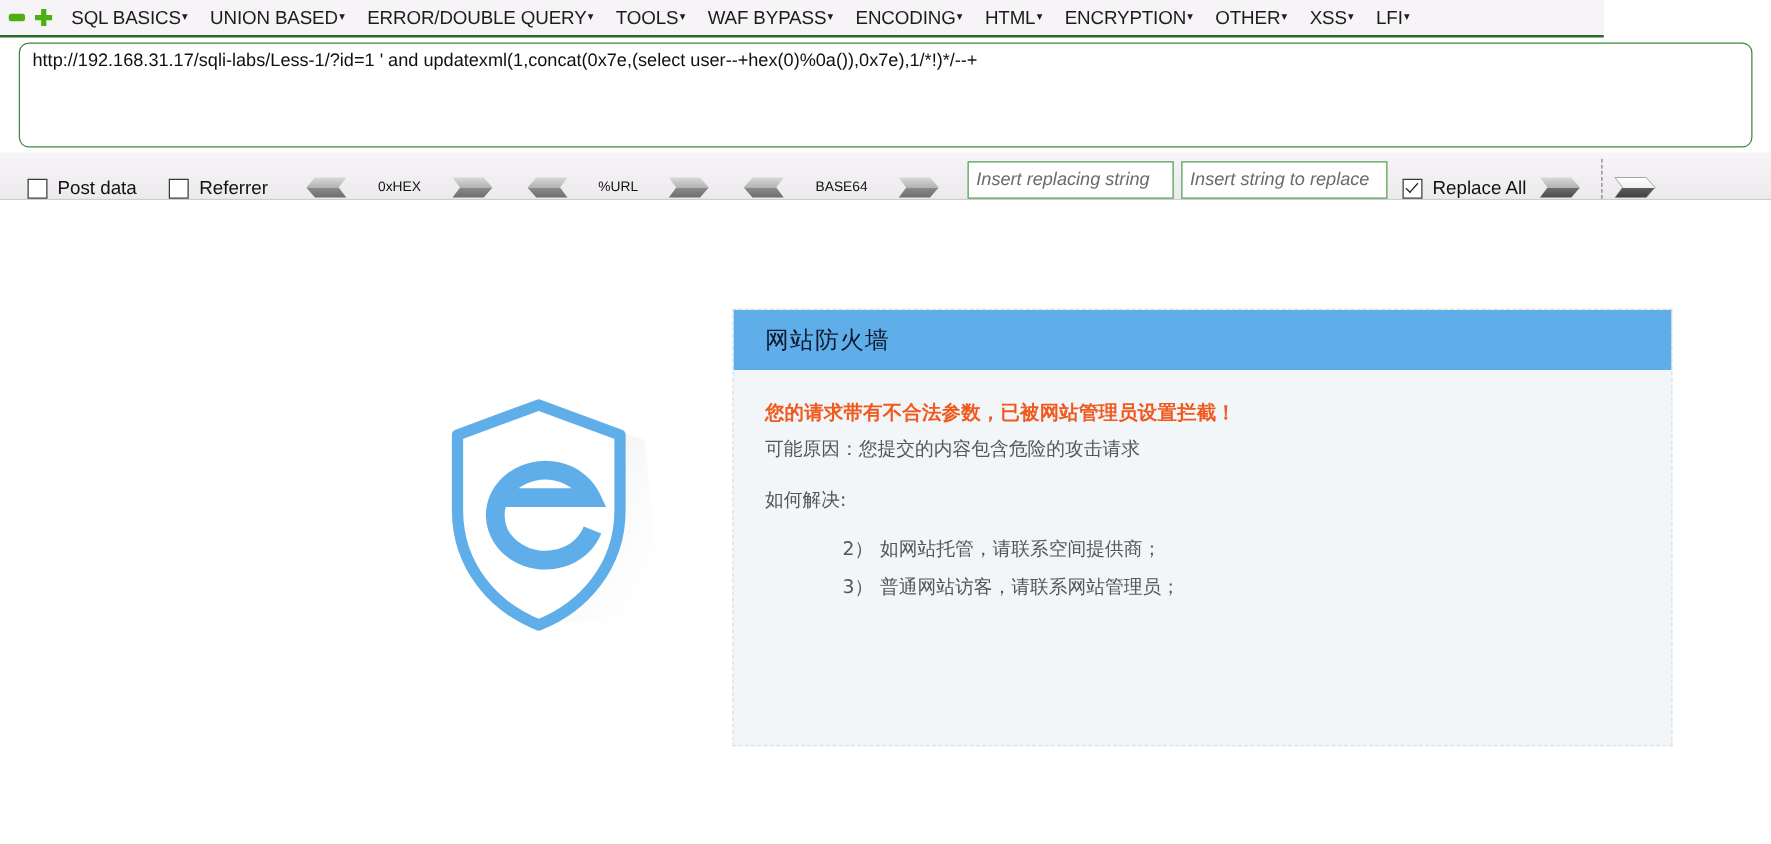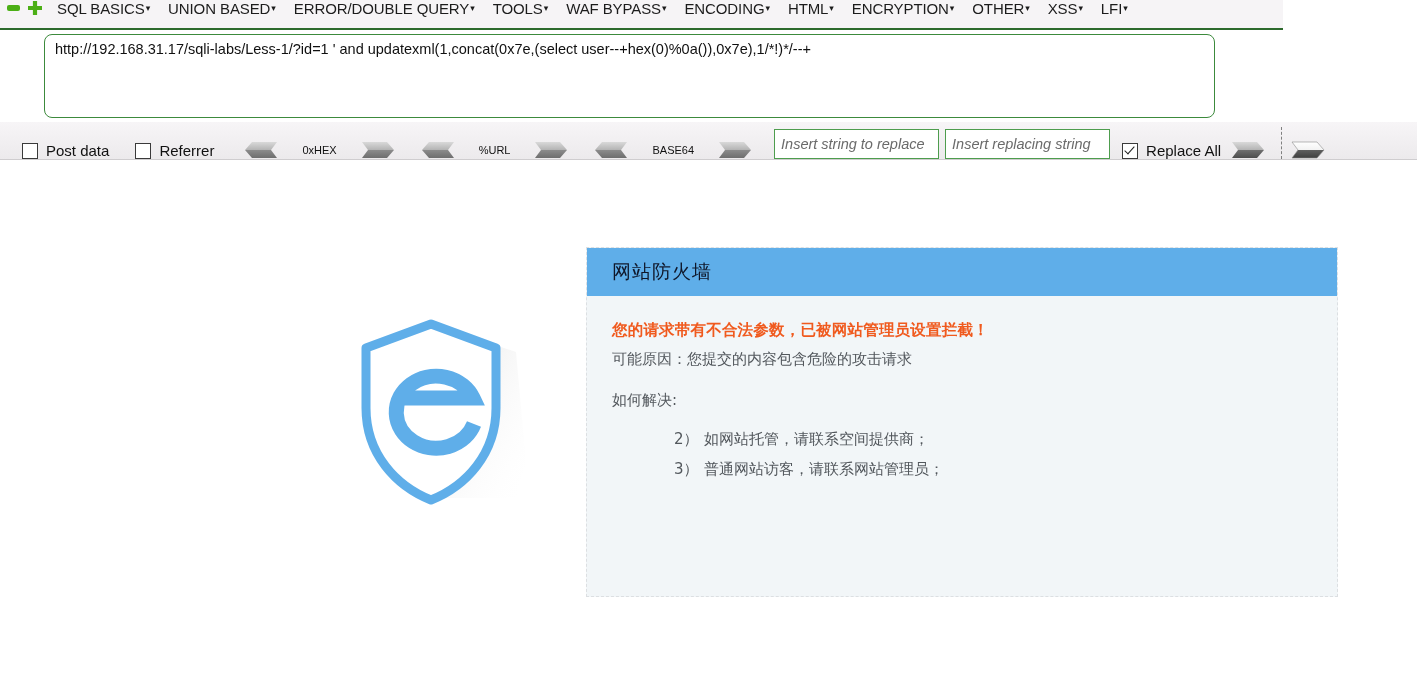--- a/index.html
+++ b/index.html
@@ -18,21 +18,21 @@
 
   
   .menubar {
     position: absolute;
     left: 0; top: 0;
     width: 1283px;
     height: 30px;
     background: #f6f4f6;
     border-bottom: 2px solid #2d6a2d;
     display: flex;
-    align-items: flex-start;
+    align-items: center;
     box-sizing: border-box;
     padding-left: 6px;
   }
   .tb-icon {
     width: 16px; height: 16px;
     margin-right: 5px;
     position: relative;
     flex: none;
   }
   .icon-minus::before {
@@ -65,23 +65,22 @@
     position: relative;
     top: -3px;
     margin-left: 1px;
   }
 
   
   .url-wrap {
     position: absolute;
     left: 15px;
     top: 34px;
-    width: 1171px;
+    width: 1387px;
     height: 84px;
-    margin-left: 29px;
   }
   .url-area {
     width: 100%;
     height: 100%;
     box-sizing: border-box;
     border: 1px solid #3c8a3c;
     border-radius: 8px;
     background: #ffffff;
     font-family: "Liberation Sans", sans-serif;
     font-size: 14.5px;
@@ -363,22 +362,22 @@
           <stop offset="0" stop-color="#d9d9d9"></stop>
               <stop offset="0.5" stop-color="#b3b3b3"></stop>
           <stop offset="0.52" stop-color="#8a8a8a"></stop>
               <stop offset="1" stop-color="#6e6e6e"></stop>
         </linearGradient>
           </defs>
         <path d="M26 1 L1 1 L7 9 L1 17 L26 17 L33 9 Z" fill="url(#gR3)"></path>
       </svg>
     </div>
 
+    <input class="repl-input" type="text" placeholder="Insert replacing string" style="">
     <input class="repl-input" type="text" placeholder="Insert string to replace" style="">
-    <input class="repl-input" type="text" placeholder="Insert replacing string" style="">
 
     <div class="cb-group" style="margin-right:10px;margin-left:6px">
       <span class="cbox checked"></span>
       <span class="cb-label">Replace All</span>
     </div>
 
     <svg class="arrow" viewBox="0 0 38 18">
       <defs>
           <linearGradient id="gR4" x1="0" y1="0" x2="0" y2="1">
         <stop offset="0" stop-color="#d9d9d9"></stop>

